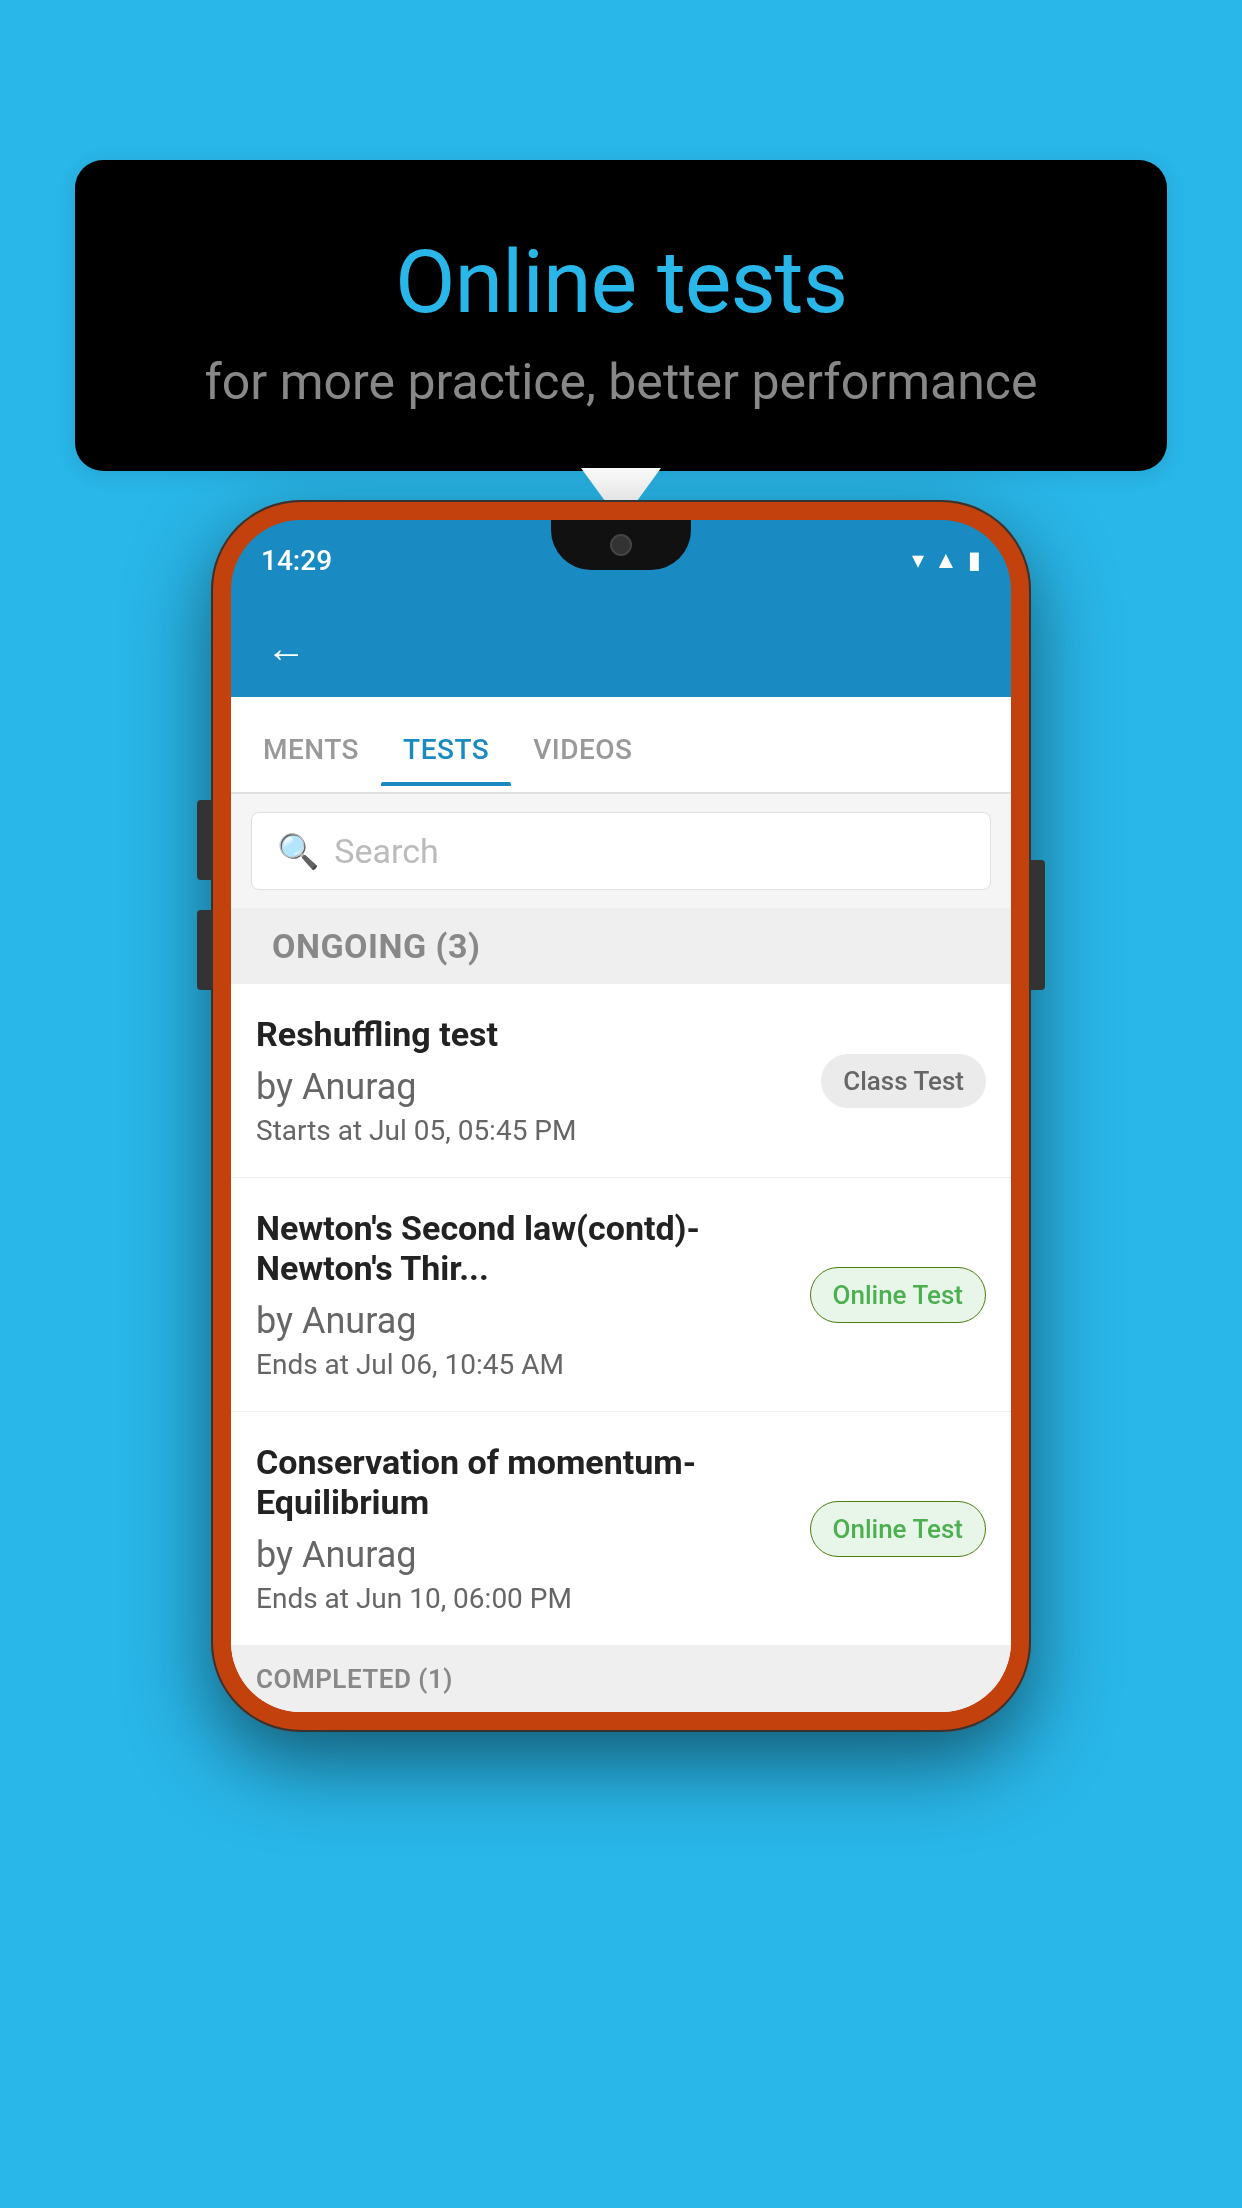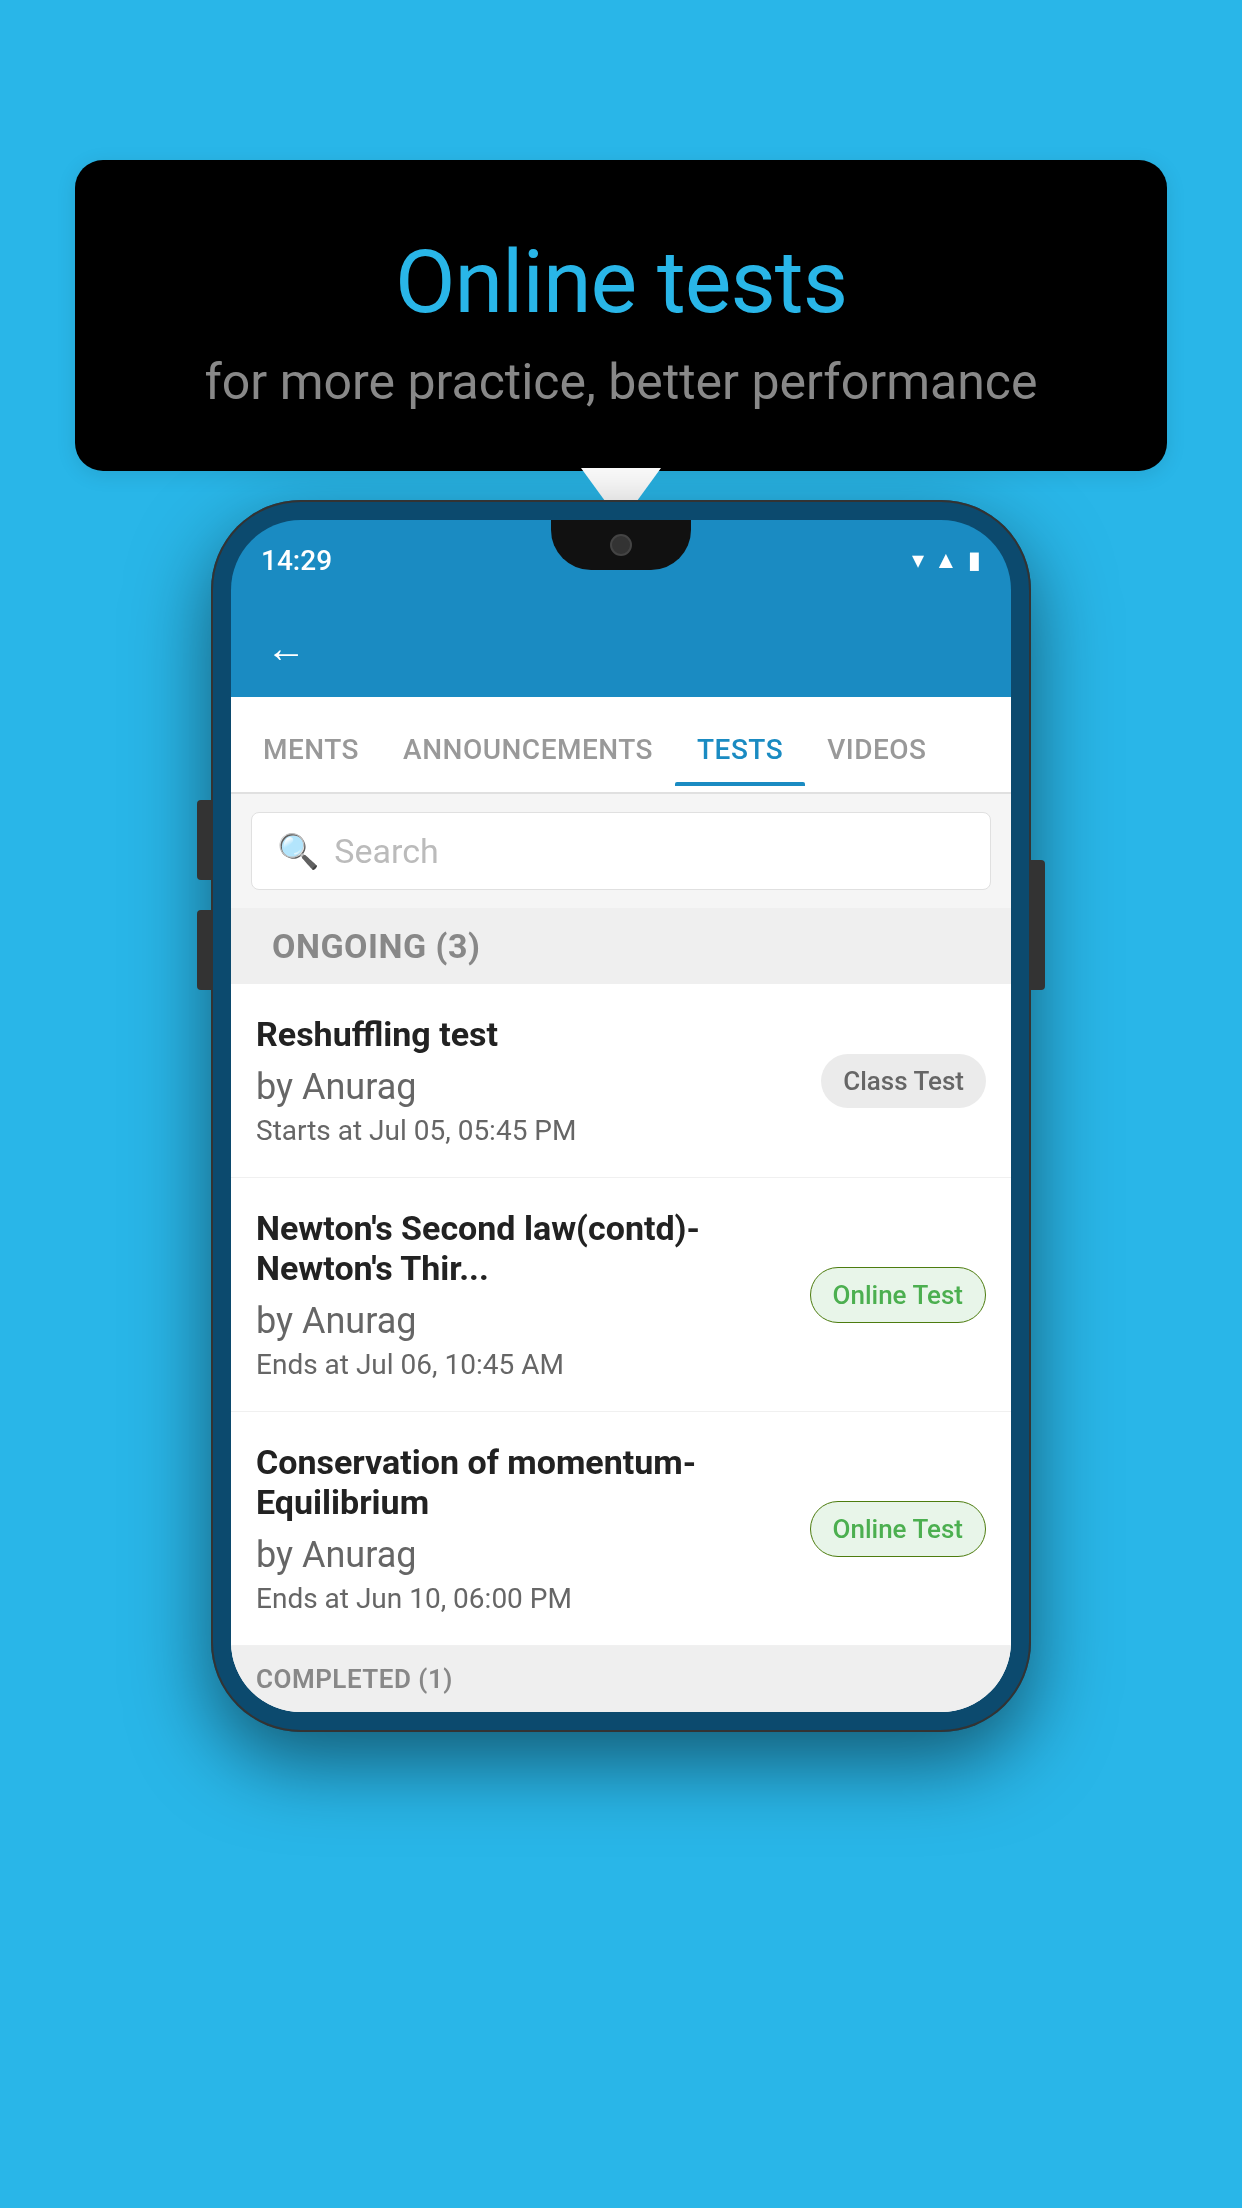--- a/index.html
+++ b/index.html
@@ -61,21 +61,21 @@
     
     .phone-wrapper {
       position: absolute;
       top: 500px;
       left: 50%;
       transform: translateX(-50%);
       width: 820px;
     }
 
     .phone-frame {
-      background: #0c4a6e;
+      background: #c2410c;
       border-radius: 90px;
       padding: 20px;
       box-shadow: 0 30px 80px rgba(0,0,0,0.5), inset 0 0 0 2px #333;
       position: relative;
     }
 
     
     .phone-top-bar {
       background: #1a8bc2;
       border-radius: 70px 70px 0 0;
@@ -350,21 +350,20 @@
     </div>
 
     <div class="phone-screen">
 
       <div class="app-header">
         <span class="back-arrow">←</span>
       </div>
 
       <div class="tabs-bar">
         <div class="tab-item">MENTS</div>
-        <div class="tab-item">ANNOUNCEMENTS</div>
         <div class="tab-item active">TESTS</div>
         <div class="tab-item">VIDEOS</div>
       </div>
 
       <div class="search-container">
         <div class="search-bar">
           <span class="search-icon">🔍</span>
           <span class="search-text">Search</span>
         </div>
       </div>

